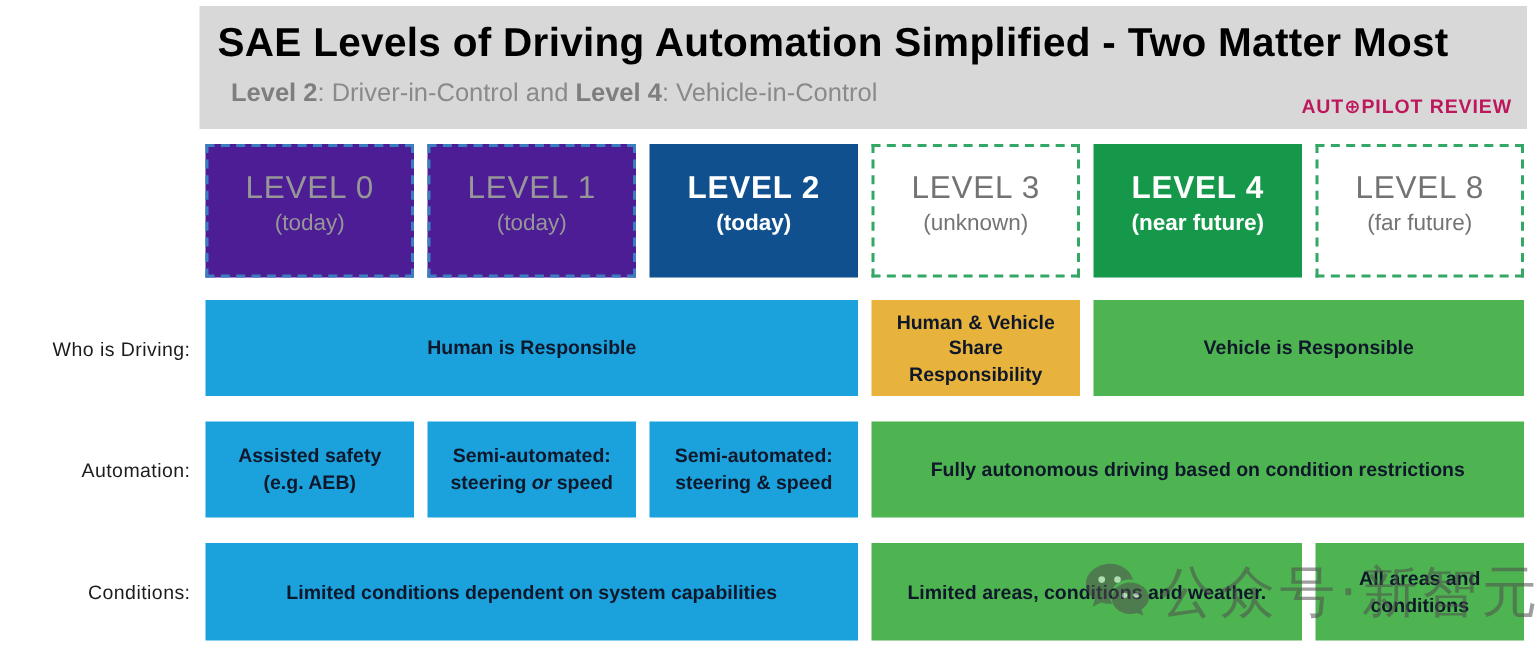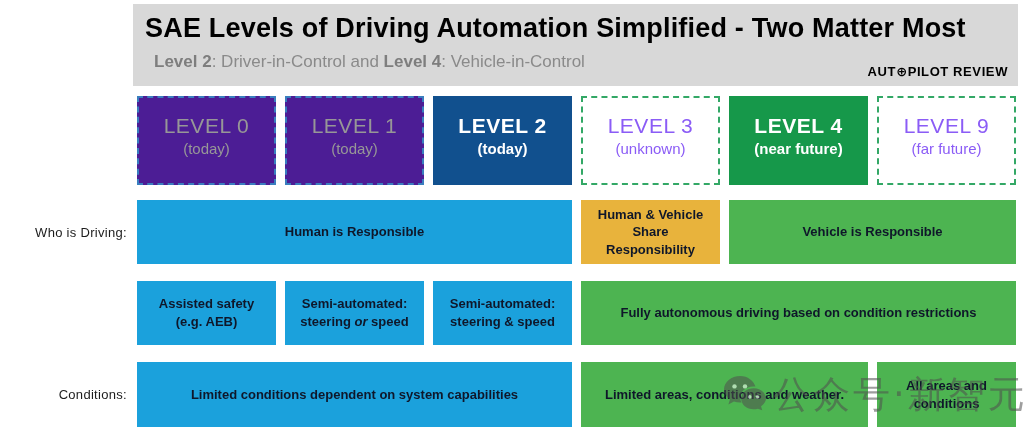--- a/index.html
+++ b/index.html
@@ -5,38 +5,38 @@
   html,body{margin:0;padding:0;background:#ffffff;}
   .canvas{
     position:relative;width:1024px;height:437px;background:#ffffff;
     font-family:"Liberation Sans","DejaVu Sans",sans-serif;overflow:hidden;
   }
   
   .header{position:absolute;left:133px;top:4px;width:885px;height:82px;background:#d8d8d8;}
   .title{position:absolute;left:12px;top:9px;font-size:27px;font-weight:700;color:#000000;letter-spacing:0.2px;white-space:nowrap;}
   .subtitle{position:absolute;left:21px;top:48px;font-size:17px;color:#8a8a8a;white-space:nowrap;}
   .subtitle b{font-weight:700;color:#7e7e7e;}
-  .logo{position:absolute;right:10px;bottom:7px;font-size:13px;font-weight:800;color:#000000;letter-spacing:0.6px;white-space:nowrap;}
+  .logo{position:absolute;right:10px;bottom:7px;font-size:13px;font-weight:800;color:#be185d;letter-spacing:0.6px;white-space:nowrap;}
   .logo .wheel{font-weight:700;}
   
   .c0{left:137px;width:139px}.c1{left:285px;width:139px}.c2{left:433px;width:139px}
   .c3{left:581px;width:139px}.c4{left:729px;width:139px}.c5{left:877px;width:139px}
   .span02{left:137px;width:435px}.span35{left:581px;width:435px}
   .span45{left:729px;width:287px}.span34{left:581px;width:287px}
   .rl{top:96px;height:89px}.r1{top:200px;height:64px}.r2{top:281px;height:64px}.r3{top:362px;height:65px}
   .box{
     position:absolute;box-sizing:border-box;display:flex;flex-direction:column;
     align-items:center;justify-content:center;text-align:center;
   }
   
   .level{padding-bottom:10px;}
   .level .name{font-size:21px;letter-spacing:0.5px;line-height:1.25;}
   .level .timeframe{font-size:15px;line-height:1.3;}
   .dashed-blue{background:#4c1d95;border:2px dashed #3a7ebf;color:#979797;}
-  .dashed-green{background:#ffffff;border:2px dashed #33a866;color:#8b5cf6;}
+  .dashed-green{background:#ffffff;border:2px dashed #33a866;color:#737373;}
   .solid-blue{background:#11508e;color:#ffffff;}
   .solid-green{background:#16984a;color:#ffffff;}
   .solid-blue .name,.solid-green .name,
   .solid-blue .timeframe,.solid-green .timeframe{font-weight:700;}
   
   .row-label{
     position:absolute;left:0;width:127px;display:flex;align-items:center;justify-content:flex-end;
     font-size:13px;color:#1c1c1c;letter-spacing:0.3px;white-space:nowrap;
   }
   
@@ -77,29 +77,30 @@
   </div>
   <div class="box level dashed-green rl c3">
     <div class="name">LEVEL 3</div>
     <div class="timeframe">(unknown)</div>
   </div>
   <div class="box level solid-green rl c4">
     <div class="name">LEVEL 4</div>
     <div class="timeframe">(near future)</div>
   </div>
   <div class="box level dashed-green rl c5">
-    <div class="name">LEVEL 9</div>
+    <div class="name">LEVEL 8</div>
     <div class="timeframe">(far future)</div>
   </div>
 
   <div class="row-label r1" style="position:absolute">Who is Driving:</div>
   <div class="box cbox cyan r1 span02">Human is Responsible</div>
   <div class="box cbox yellow r1 c3">Human &amp; Vehicle Share Responsibility</div>
   <div class="box cbox green r1 span45">Vehicle is Responsible</div>
 
+  <div class="row-label r2" style="position:absolute">Automation:</div>
   <div class="box cbox cyan r2 c0">
     <div>Assisted safety</div>
     <div>(e.g. AEB)</div>
   </div>
   <div class="box cbox cyan r2 c1">
     <div>Semi-automated:</div>
     <div><span>steering </span><i>or</i><span> speed</span></div>
   </div>
   <div class="box cbox cyan r2 c2">
     <div>Semi-automated:</div>

